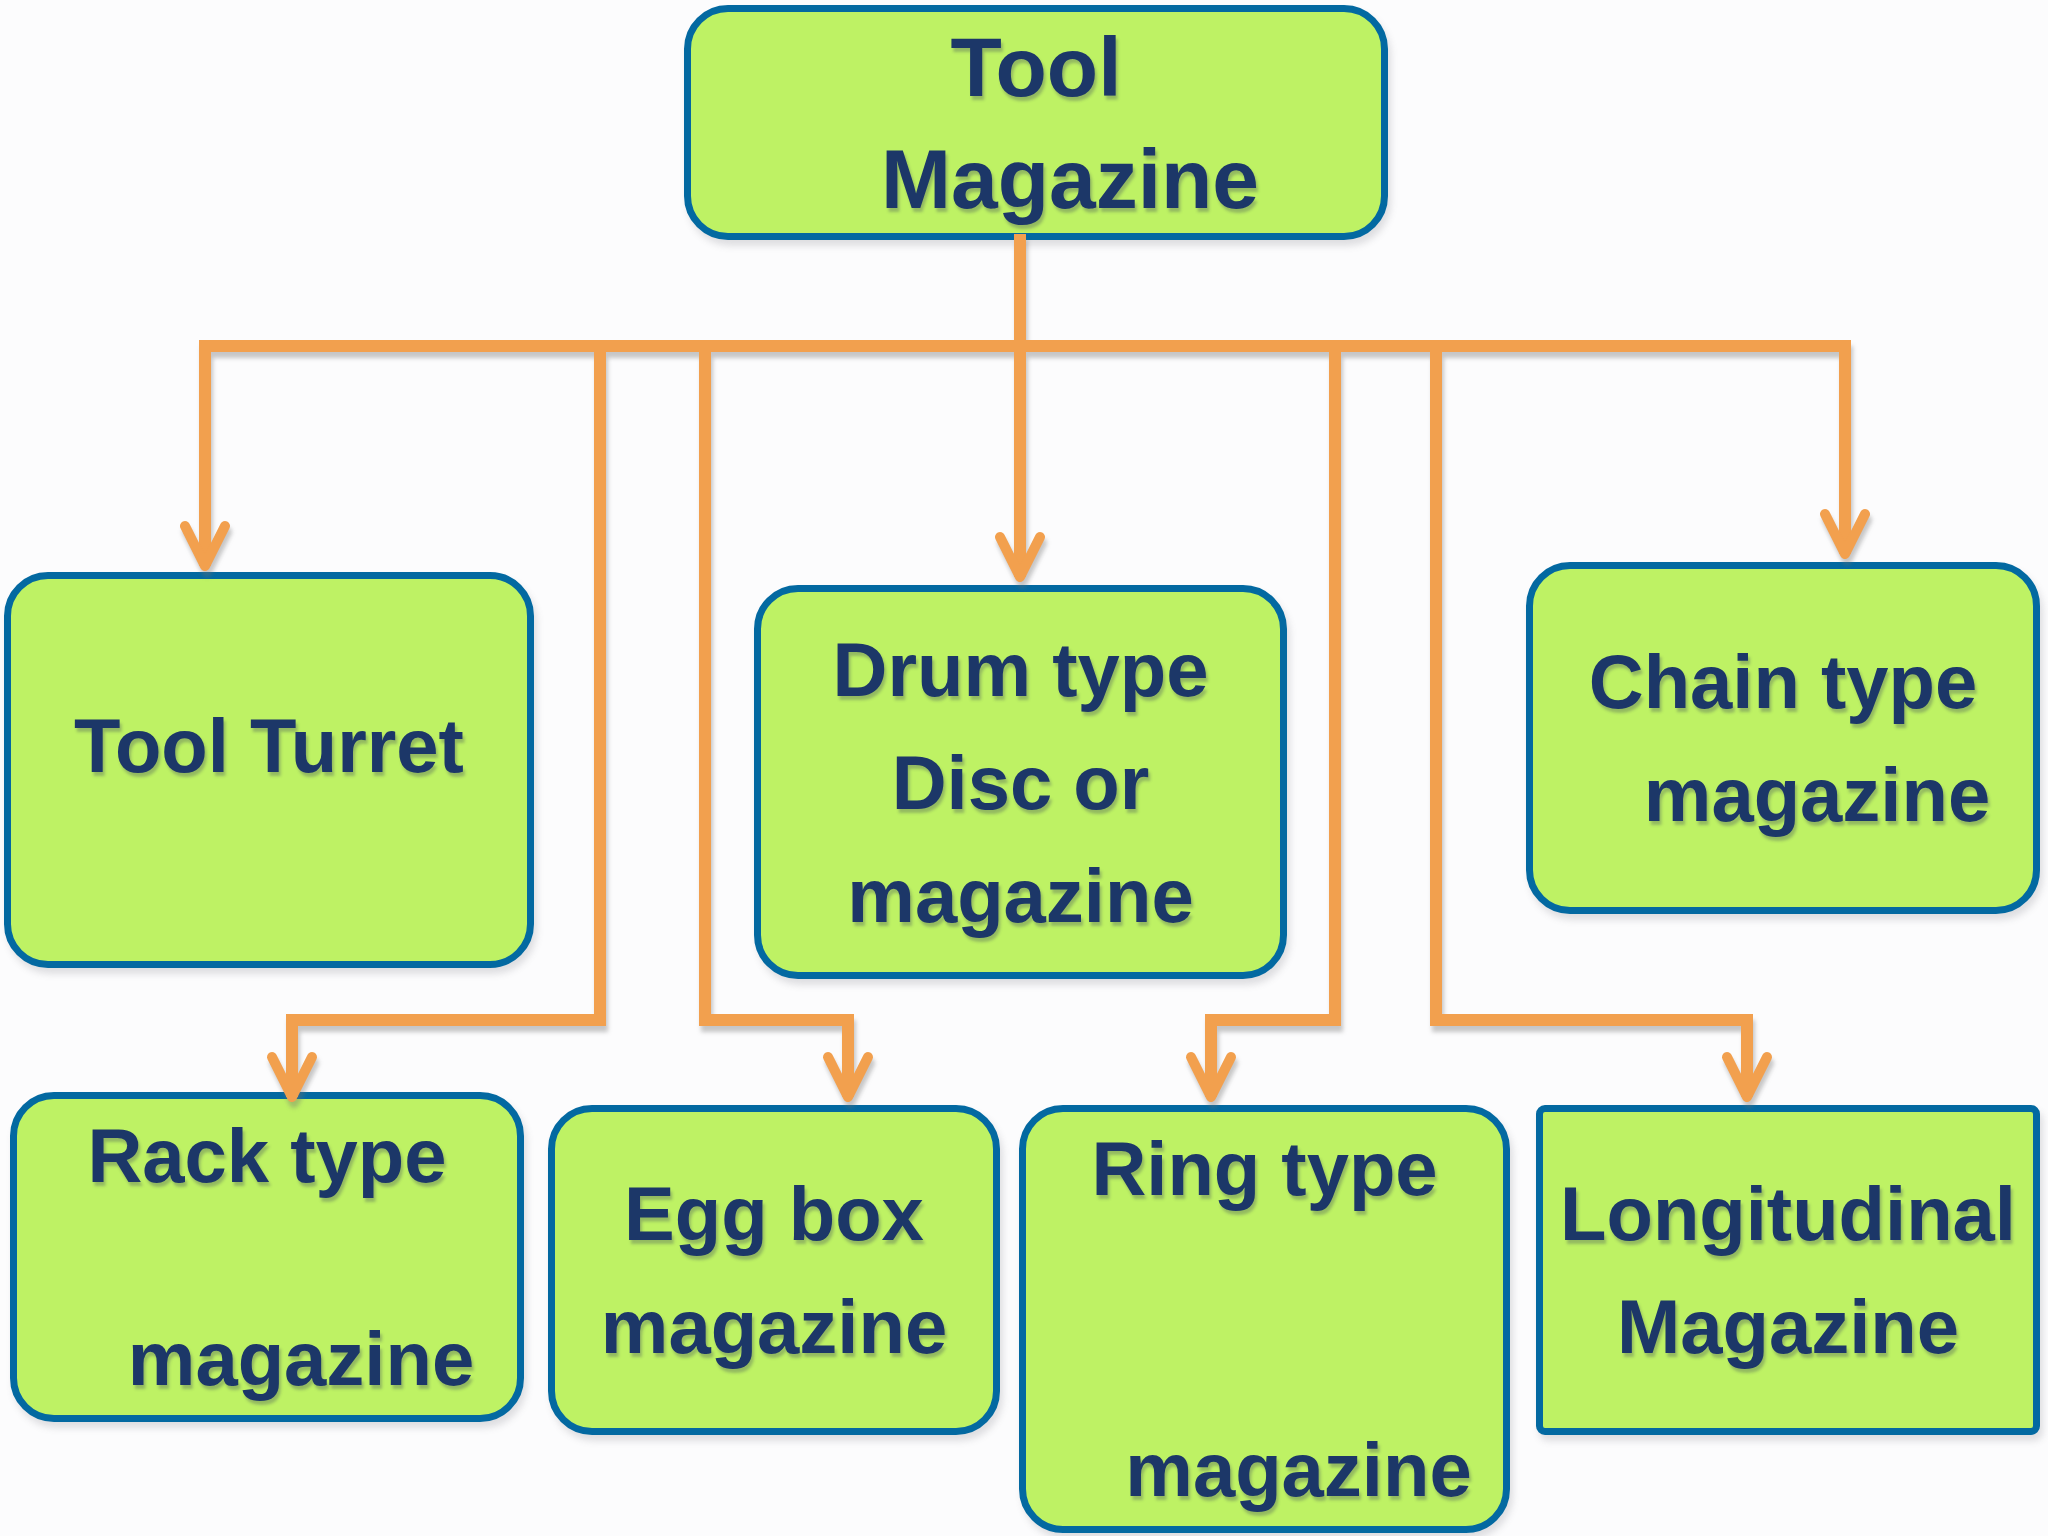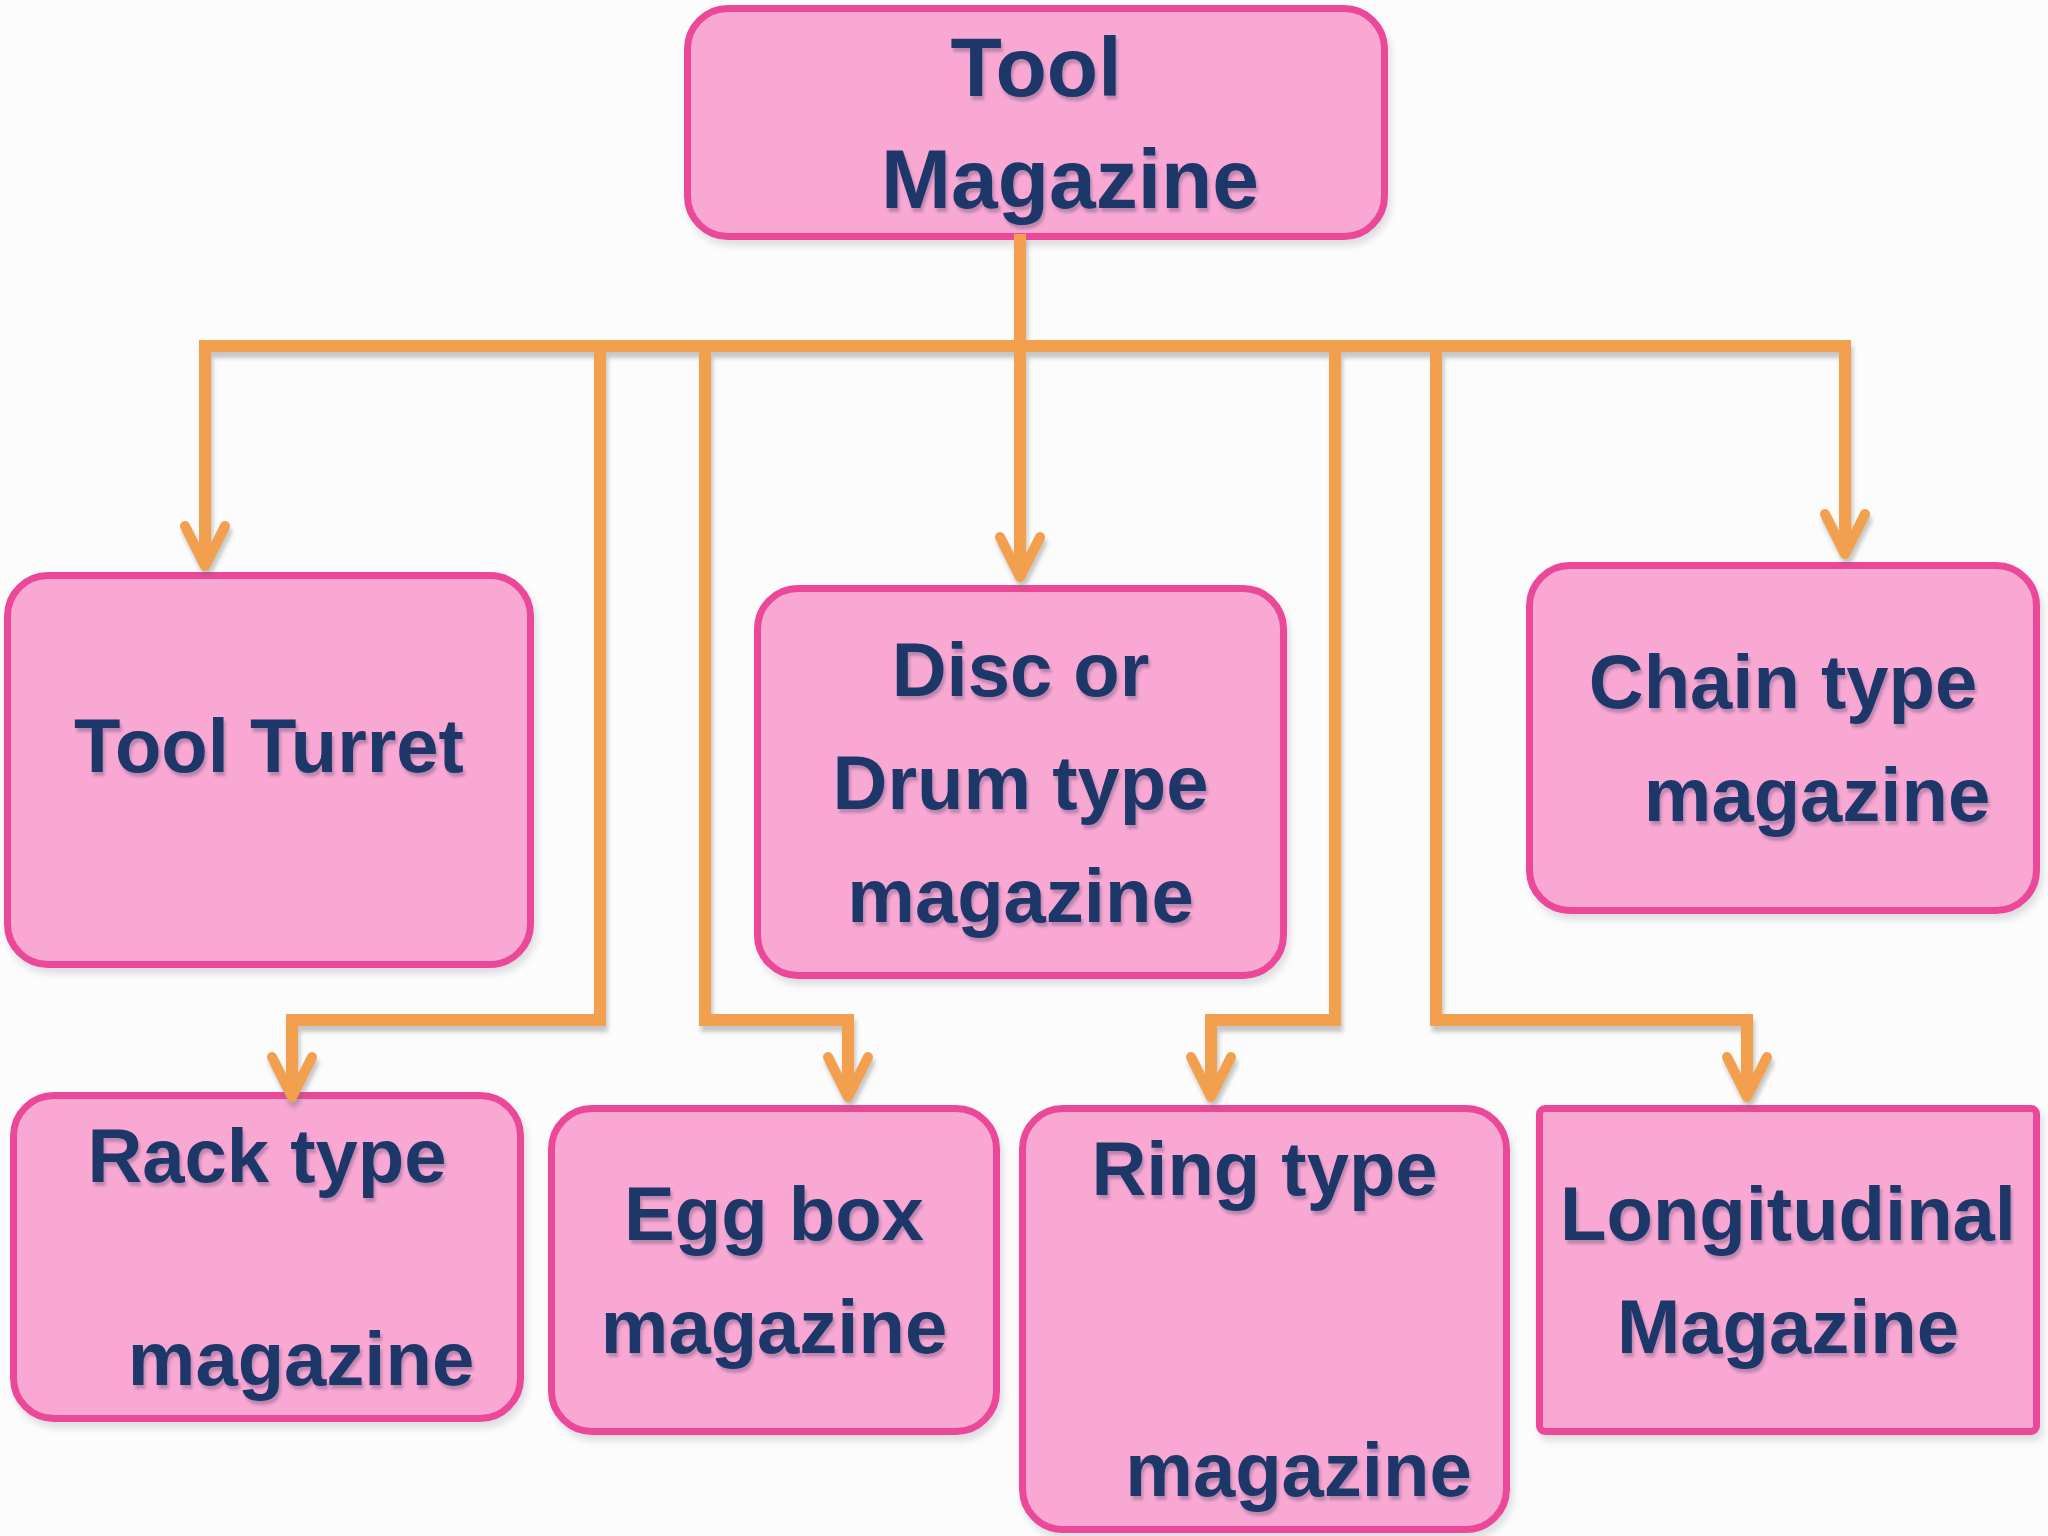--- a/index.html
+++ b/index.html
@@ -12,22 +12,22 @@
   }
   svg.connectors {
     position: absolute; left: 0; top: 0;
     z-index: 3;
     filter: drop-shadow(2px 6px 2px rgba(110,110,110,0.38));
     pointer-events: none;
   }
   .node {
     position: absolute;
     box-sizing: border-box;
-    background: #f9a8d4;
-    border: 7px solid #ec4899;
+    background: #bef264;
+    border: 7px solid #0369a1;
     border-radius: 44px;
     display: flex;
     flex-direction: column;
     justify-content: center;
     align-items: center;
     text-align: center;
     color: #1C3768;
     font-weight: 700;
     z-index: 2;
     box-shadow: 3px 6px 7px rgba(90,90,100,0.18);
@@ -77,22 +77,22 @@
 <div class="node" id="node-root">
   <span class="line">Tool</span>
   <span class="line shift">Magazine</span>
 </div>
 
 <div class="node" id="node-turret">
   <span class="line">Tool Turret</span>
 </div>
 
 <div class="node" id="node-disc">
+  <span class="line">Drum type</span>
   <span class="line">Disc or</span>
-  <span class="line">Drum type</span>
   <span class="line">magazine</span>
 </div>
 
 <div class="node" id="node-chain">
   <span class="line">Chain type</span>
   <span class="line shift">magazine</span>
 </div>
 
 <div class="node" id="node-rack">
   <span class="line">Rack type</span>

